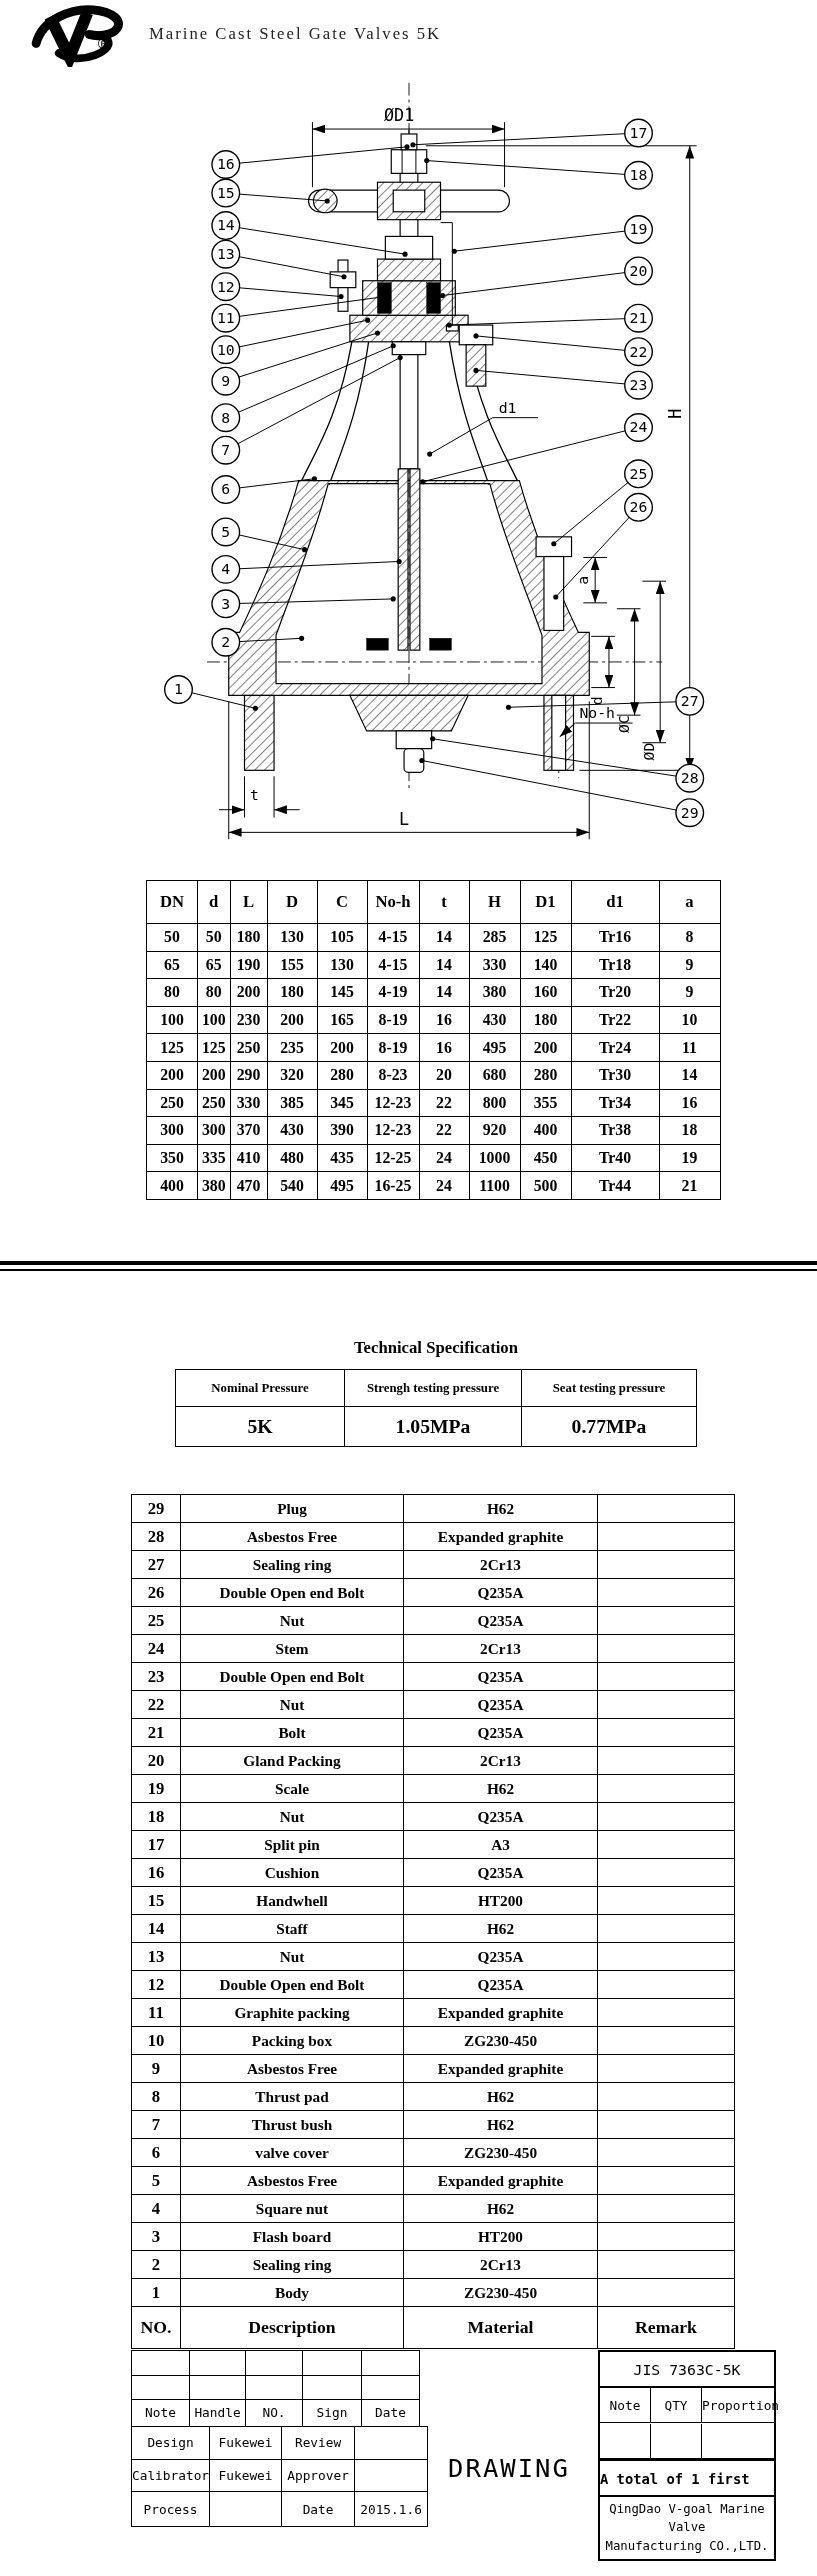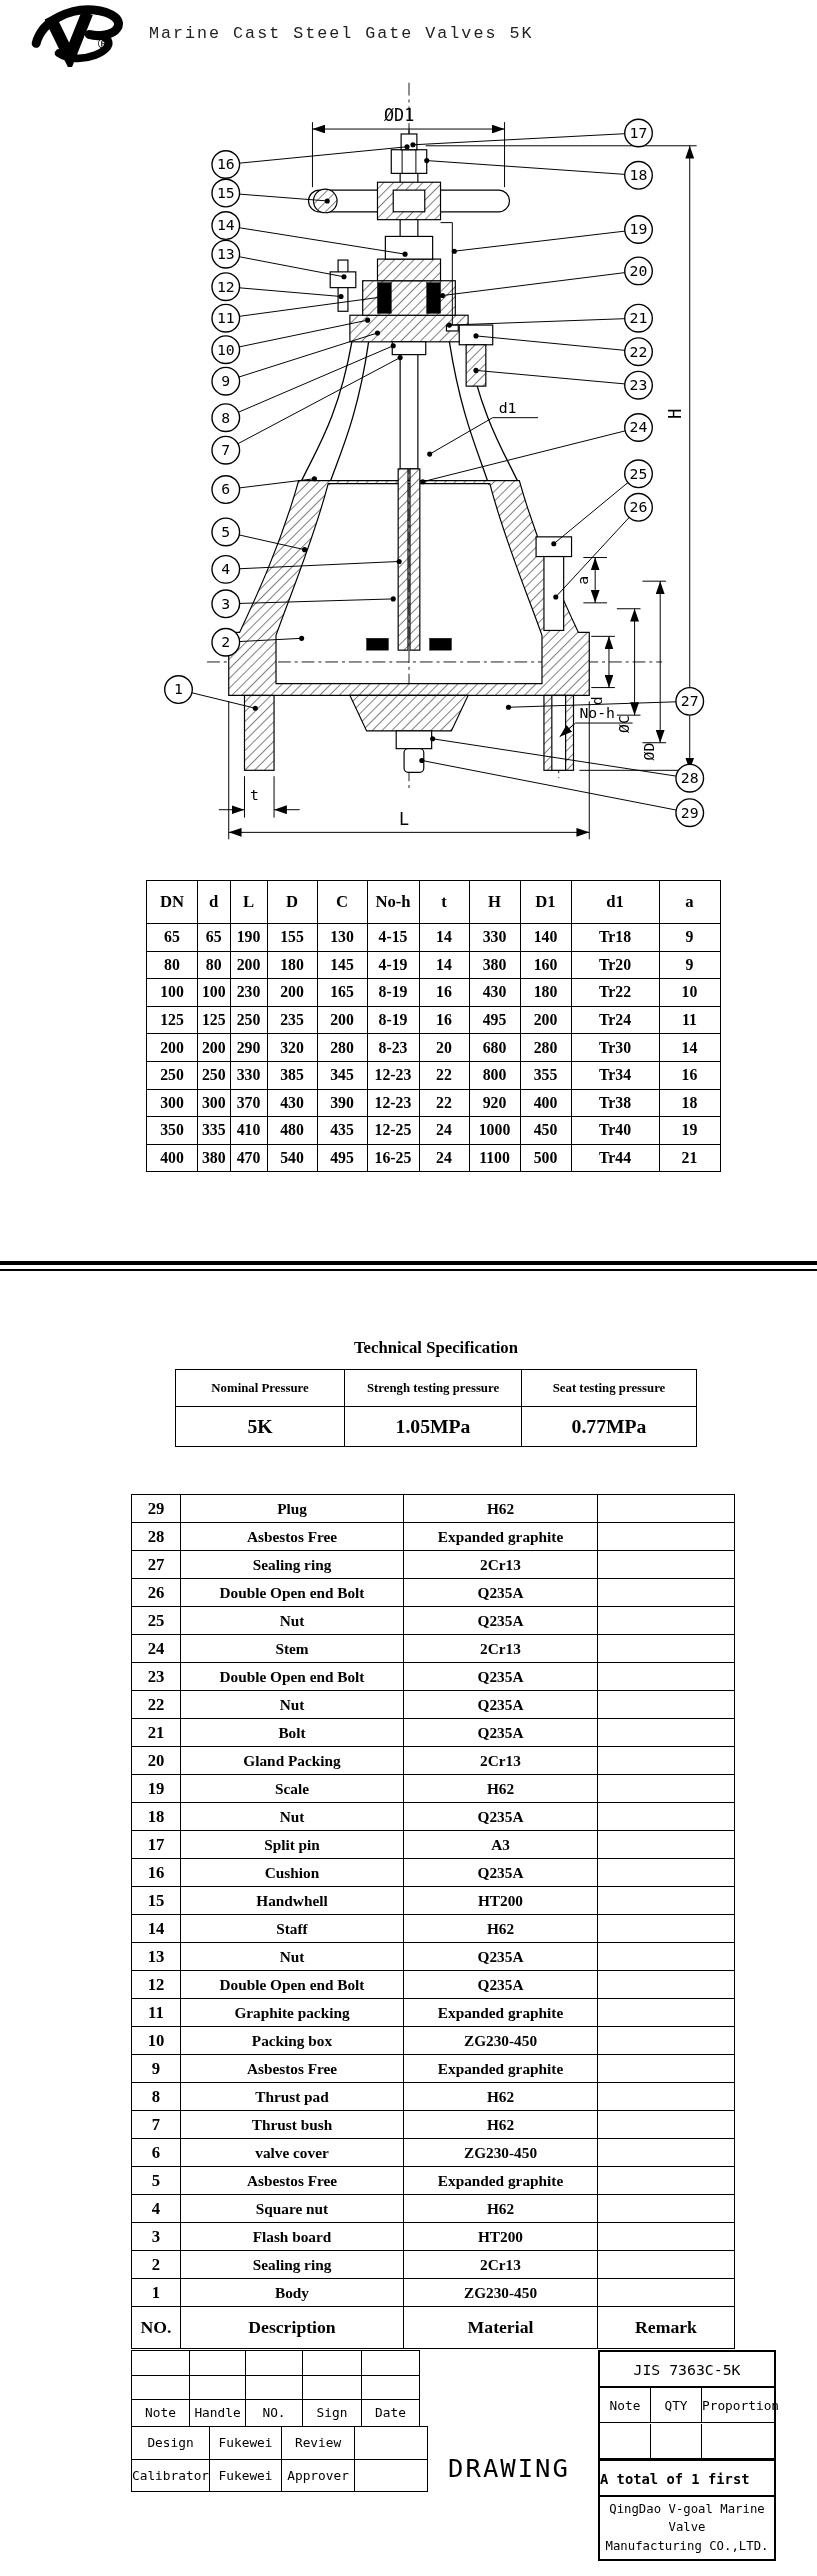--- a/index.html
+++ b/index.html
@@ -1,21 +1,21 @@
 <!DOCTYPE html>
 <html><head>
 <meta charset="utf-8">
 <style>
   html,body{margin:0;padding:0;background:#888;}
   #page{position:relative;width:818px;height:2576px;background:#fff;color:#000;overflow:hidden;
         font-family:"Liberation Serif",serif;}
   .abs{position:absolute;}
   
   .brand-reg{position:absolute;left:96px;top:35px;font-size:14.8px;font-family:"DejaVu Sans",sans-serif;}
-  .main-title{position:absolute;left:132px;top:23.6px;font-family:Liberation Mono, monospace;
+  .main-title{position:absolute;left:132px;top:23.6px;font-family:Liberation Serif, serif;
               font-size:16.7px;letter-spacing:2px;color:#222;padding-left:17px;}
   
   svg text{fill:#000;}
   .ln{stroke:#000;stroke-width:1.3;fill:none;}
   .thin{stroke-width:1;}
   .cl{stroke:#000;stroke-width:.9;stroke-dasharray:13 4 3 4;fill:none;}
   .hatch{fill:url(#h45);stroke:#000;stroke-width:1.2;}
   .wh{fill:#fff;stroke:#000;stroke-width:1.2;}
   .blk{fill:#000;stroke:#000;stroke-width:.5;}
   .dim{stroke:#000;stroke-width:1;fill:none;marker-start:url(#arr);marker-end:url(#arr);}
@@ -406,20 +406,33 @@
           <th>No-h</th>
           <th>t</th>
           <th>H</th>
           <th>D1</th>
           <th>d1</th>
           <th>a</th>
         </tr>
       </thead>
     <tbody id="dims-body">
         <tr>
+          <td>50</td>
+          <td>50</td>
+          <td>180</td>
+          <td>130</td>
+          <td>105</td>
+          <td>4-15</td>
+          <td>14</td>
+          <td>285</td>
+          <td>125</td>
+          <td>Tr16</td>
+          <td>8</td>
+        </tr>
+        <tr>
           <td>65</td>
           <td>65</td>
           <td>190</td>
           <td>155</td>
           <td>130</td>
           <td>4-15</td>
           <td>14</td>
           <td>330</td>
           <td>140</td>
           <td>Tr18</td>
@@ -794,20 +807,26 @@
       <td>Fukewei</td>
       <td>Review</td>
       <td></td>
     </tr>
     <tr>
       <td>Calibrator</td>
       <td>Fukewei</td>
       <td>Approver</td>
       <td></td>
     </tr>
+    <tr class="last">
+      <td>Process</td>
+      <td></td>
+      <td>Date</td>
+      <td>2015.1.6</td>
+    </tr>
   </tbody>
     </table>
 
   <div class="abs drawing-word">DRAWING</div>
 
   <div id="rblock" class="abs">
     <div class="rb-jis">JIS 7363C-5K</div>
     <div class="rb-grid">
       <div class="rb-cell c1">Note</div>
       <div class="rb-cell c2">QTY</div>

